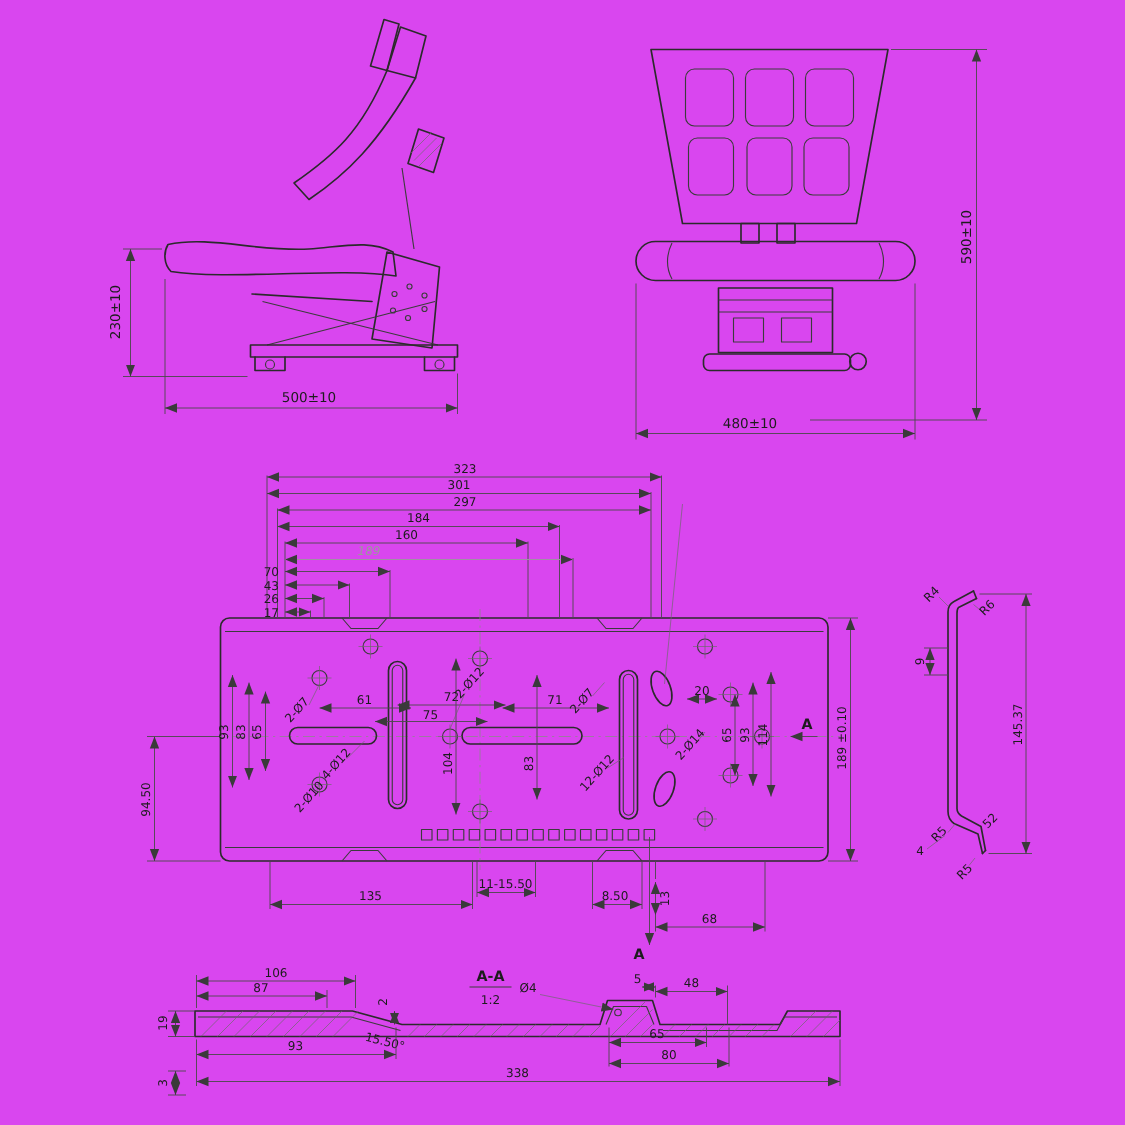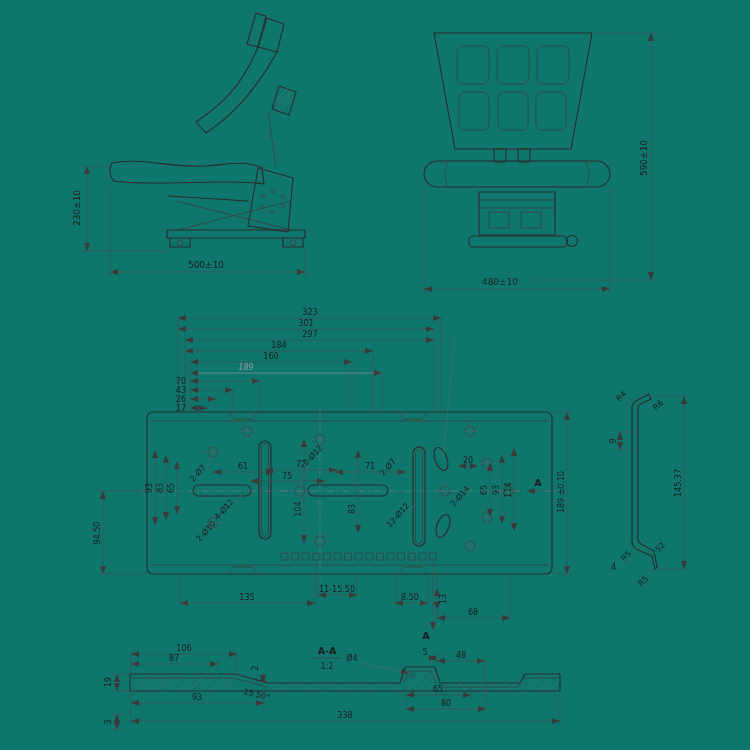--- a/index.html
+++ b/index.html
@@ -1,16 +1,16 @@
 <!DOCTYPE html>
 <html><head>
 <meta charset="utf-8">
 <style>
   html,body{margin:0;padding:0;background:#fff}
-  .sheet{position:relative;width:750px;height:750px;background:#0f766e;overflow:hidden}
+  .sheet{position:relative;width:750px;height:750px;background:#d946ef;overflow:hidden}
   svg{display:block}
   .o{stroke:#2b2b2b;stroke-width:1.1;fill:none;stroke-linejoin:round;stroke-linecap:round}
   .i{stroke:#3c3c3c;stroke-width:0.75;fill:none;stroke-linejoin:round}
   .d{stroke:#4a4a4a;stroke-width:0.6;fill:none}
   .dg{stroke:#9a9a9a;stroke-width:0.6;fill:none}
   .h{stroke:#6a6a6a;stroke-width:0.45;fill:none}
   .cl{stroke:#8a8a8a;stroke-width:0.5;fill:none;stroke-dasharray:8 3 1.5 3}
   text{font-family:"DejaVu Sans","Liberation Sans",sans-serif;fill:#1c1c1c}
   .t{font-size:9px}
   .ts{font-size:8px}

